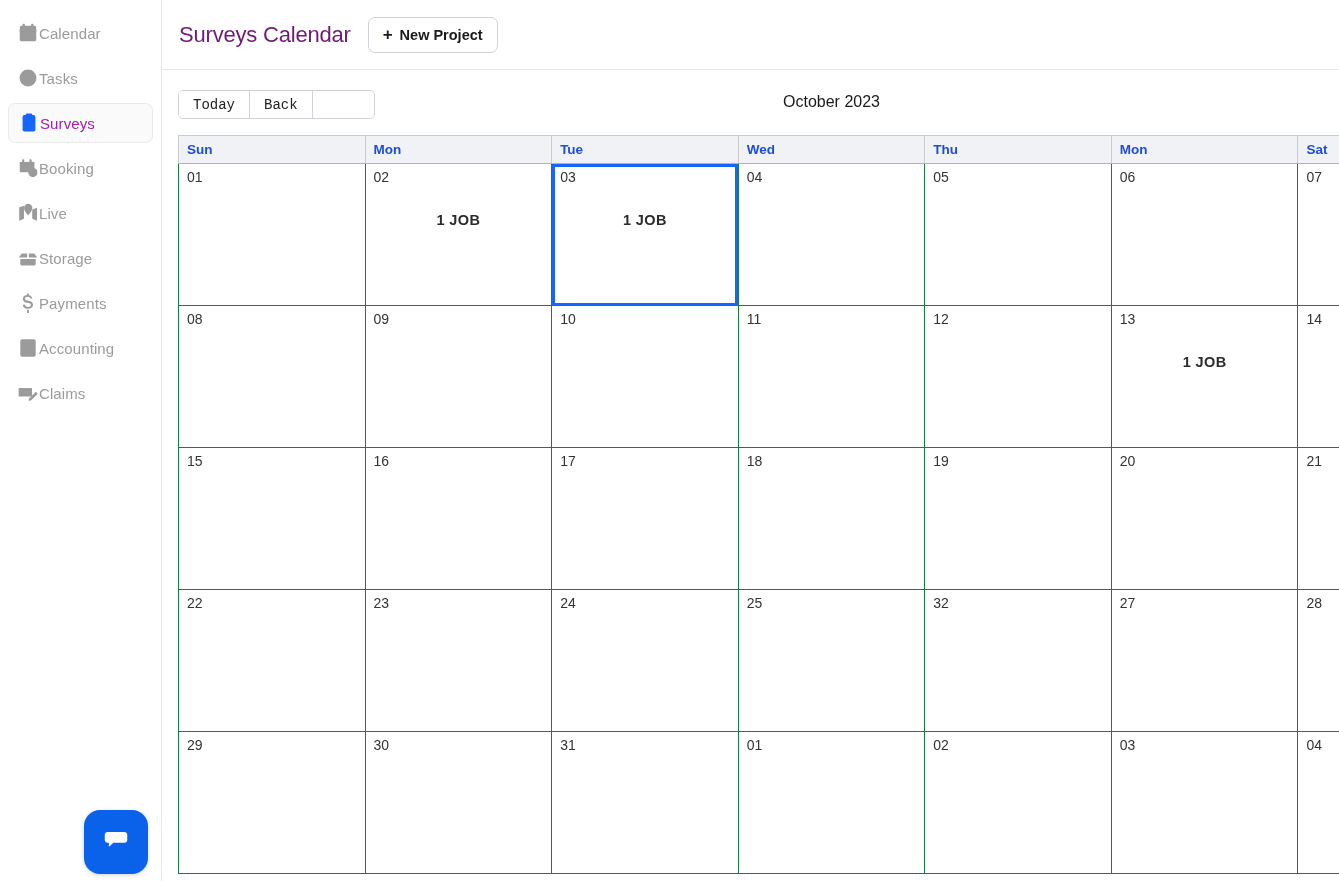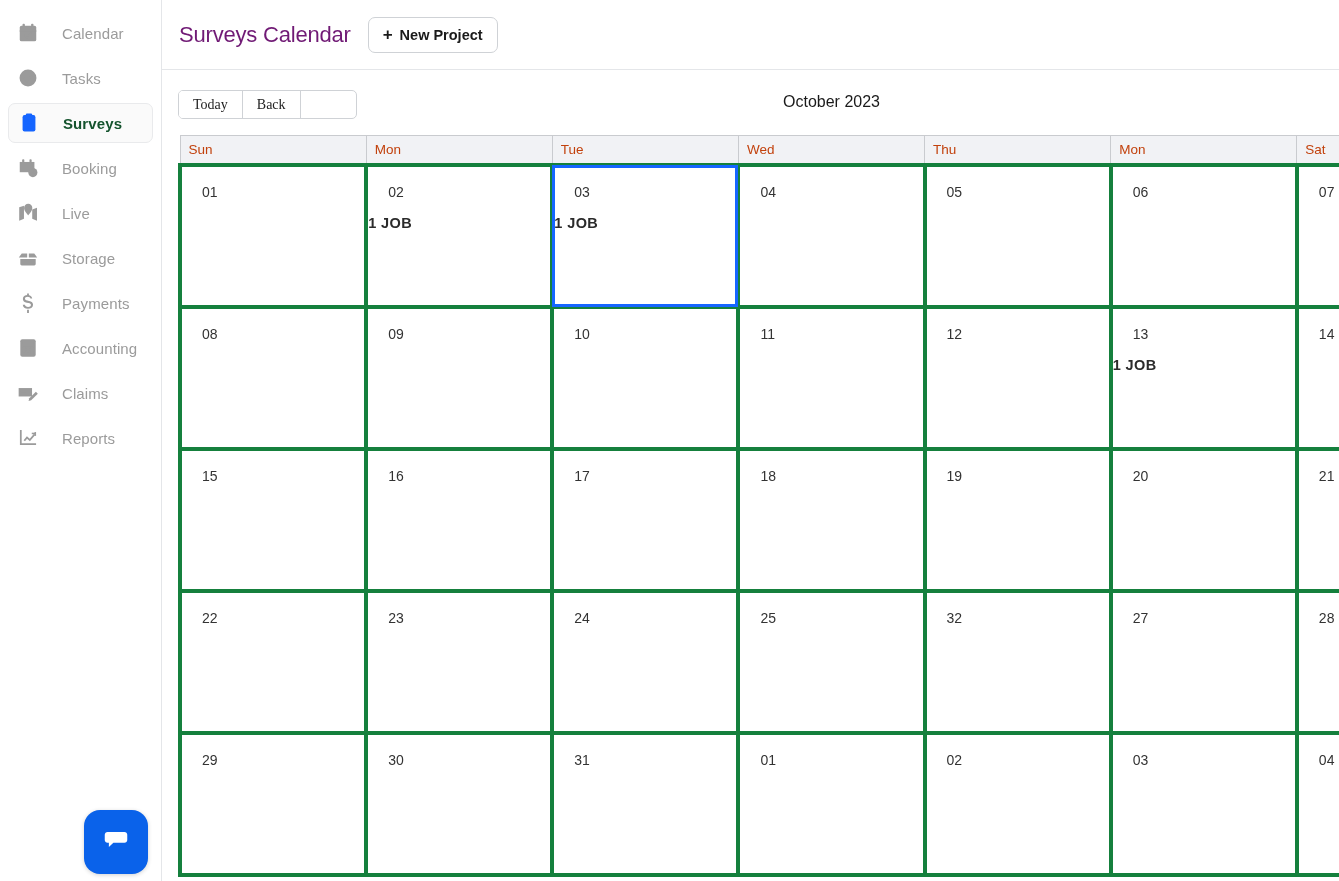--- a/index.html
+++ b/index.html
@@ -25,36 +25,36 @@
     height: 881px;
     flex: 0 0 162px;
     background: #ffffff;
     border-right: 1px solid #e4e6e9;
     padding-top: 8px;
   }
   .nav-list { list-style: none; margin: 0; padding: 0; }
   .nav-item {
     display: flex;
     align-items: center;
-    gap: 23px;
+    gap: 0;
     height: 40px;
     margin: 5px 8px;
     padding: 0 9px;
     border-radius: 7px;
     cursor: pointer;
     color: #9b9b9b;
     font-size: 15px;
     letter-spacing: .1px;
   }
   .nav-item .nav-label { white-space: nowrap; }
   .nav-item.active {
     background: #fafafa;
     border: 1px solid #e9eaec;
-    color: #14532d;
-    font-weight: bold;
+    color: #a21caf;
+    font-weight: normal;
   }
   .nav-item .nav-icon {
     width: 22px; height: 22px;
     display: inline-flex;
     align-items: center;
     justify-content: center;
     flex: 0 0 22px;
   }
   .nav-item .nav-icon svg { display: block; }
   .nav-item .nav-icon svg path,
@@ -139,21 +139,21 @@
     overflow: hidden;
     background: #fff;
   }
   .btn-group button {
     border: 0;
     border-right: 1px solid #cfd2d6;
     background: #ffffff;
     padding: 0 14px;
     font-size: 14px;
     color: #222;
-    font-family: Liberation Serif, serif;
+    font-family: Liberation Mono, monospace;
     cursor: pointer;
     height: 100%;
   }
   .btn-group button:last-child { border-right: 0; margin-top: 48px; }
   .cal-month-label {
     position: absolute;
     left: 0; right: 0; top: 3px;
     text-align: center;
     font-size: 16px;
     color: #1a1a1a;
@@ -164,31 +164,31 @@
     width: 1307px;
     border-collapse: collapse;
     table-layout: fixed;
     border: 1px solid #b8b8b8;
   }
   table.calendar th {
     background: #f1f2f5;
     border: 1px solid #c9cbcf;
     border-bottom: 1px solid #b0b2b6;
     font-size: 13.5px;
-    font-weight: normal;
-    color: #c2410c;
+    font-weight: bold;
+    color: #1d4ed8;
     text-align: left;
     padding: 6px 8px;
     height: 27px;
   }
   table.calendar td {
-    border: 4px solid #15803d;
+    border: 1px solid #15803d;
     vertical-align: top;
     height: 142px;
-    padding: 12px;
+    padding: 0;
     position: relative;
     background: #ffffff;
   }
   td.is-past { background: #f1f3f6; }
   td.is-selected {
     background: #e4ecfb;
     outline: 3px solid #1565ff;
     outline-offset: -3px;
     z-index: 2;
   }
@@ -196,20 +196,21 @@
   .daynum {
     font-size: 14px;
     color: #333;
     padding: 6px 0 0 8px;
     line-height: 1;
   }
   .job-badge {
     position: absolute;
     left: 0; right: 0;
     top: 48px;
+    text-align: center;
     font-size: 14.5px;
     font-weight: bold;
     color: #2b2b2b;
     letter-spacing: .4px;
     cursor: pointer;
   }
 </style>
 </head>
 <body>
 
@@ -313,31 +314,20 @@
         </li>
         <li class="nav-item">
           <span class="nav-icon">
             <svg width="22" height="22" viewBox="0 0 24 24">
               <path d="M1.8 6.6h14.6v9.2H1.8z"></path>
               <path d="M3.6 8.6h4v1.4h-4zM3.6 11.2h6.4v1.3H3.6z" fill="#fff"></path>
               <path d="M13.4 17.8 20.6 10.6l2.1 2.1-7.2 7.2-2.9.8z"></path>
             </svg>
           </span>
           <span class="nav-label">Claims</span>
-        </li>
-        <li class="nav-item">
-          <span class="nav-icon">
-            <svg width="22" height="22" viewBox="0 0 24 24">
-              <path d="M3.2 3.2h1.9v16.4H3.2zM3.2 17.8h17.6v1.8H3.2z"></path>
-              <path d="m7.2 14.4 3.6-4.2 3.1 2.6 4.6-5.4 1.4 1.2-5.8 6.9-3.1-2.6-2.3 2.7z"></path>
-              <path d="M16.1 6.2h4.6v1.7h-4.6z"></path>
-              <path d="M19.1 5.5h1.7v4.2h-1.7z"></path>
-            </svg>
-          </span>
-          <span class="nav-label">Reports</span>
         </li>
       </ul>
 
     <div class="chat-widget">
       <span>
         <svg width="30" height="30" viewBox="0 0 24 24">
           <path fill="#ffffff" d="M5.2 5.6h13.6c1.2 0 2.2 1 2.2 2.2v4.2c0 1.2-1 2.2-2.2 2.2H9.9l-3.6 3.4v-3.4H5.2c-1.2 0-2.2-1-2.2-2.2V7.8c0-1.2 1-2.2 2.2-2.2z"></path>
         </svg>
       </span>
     </div>

